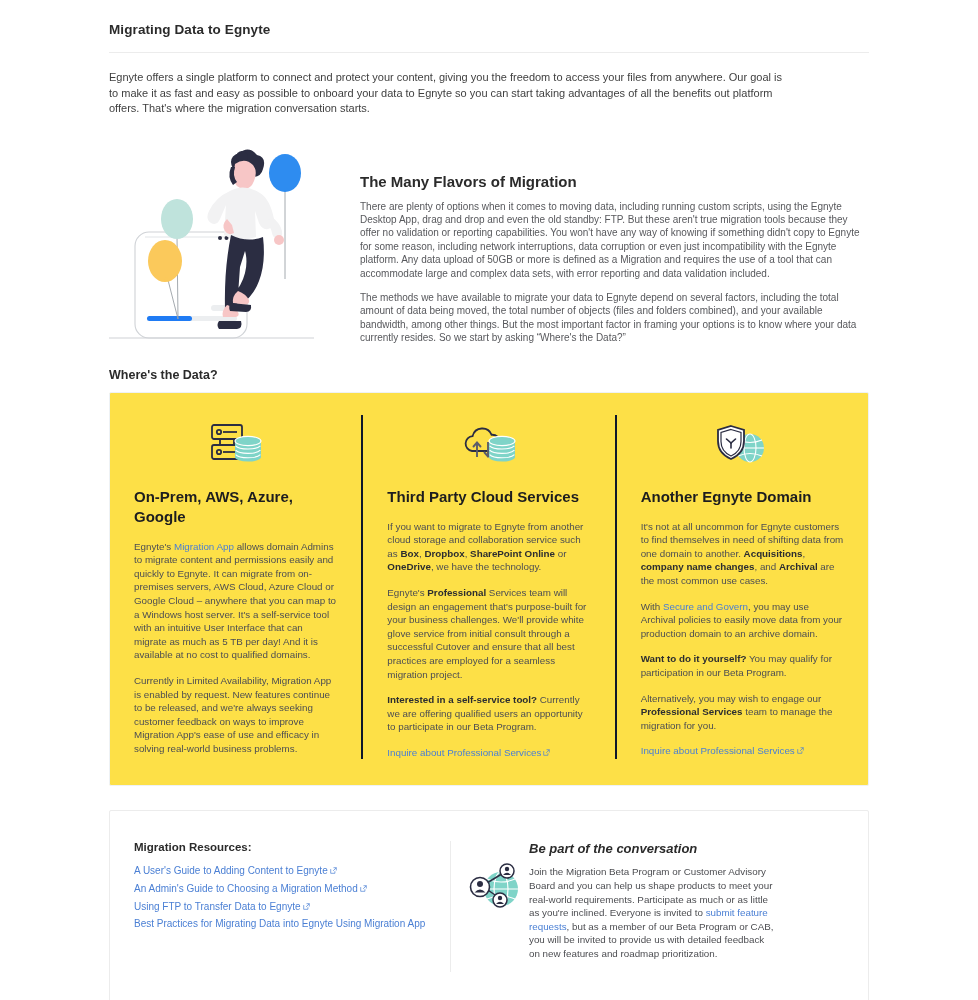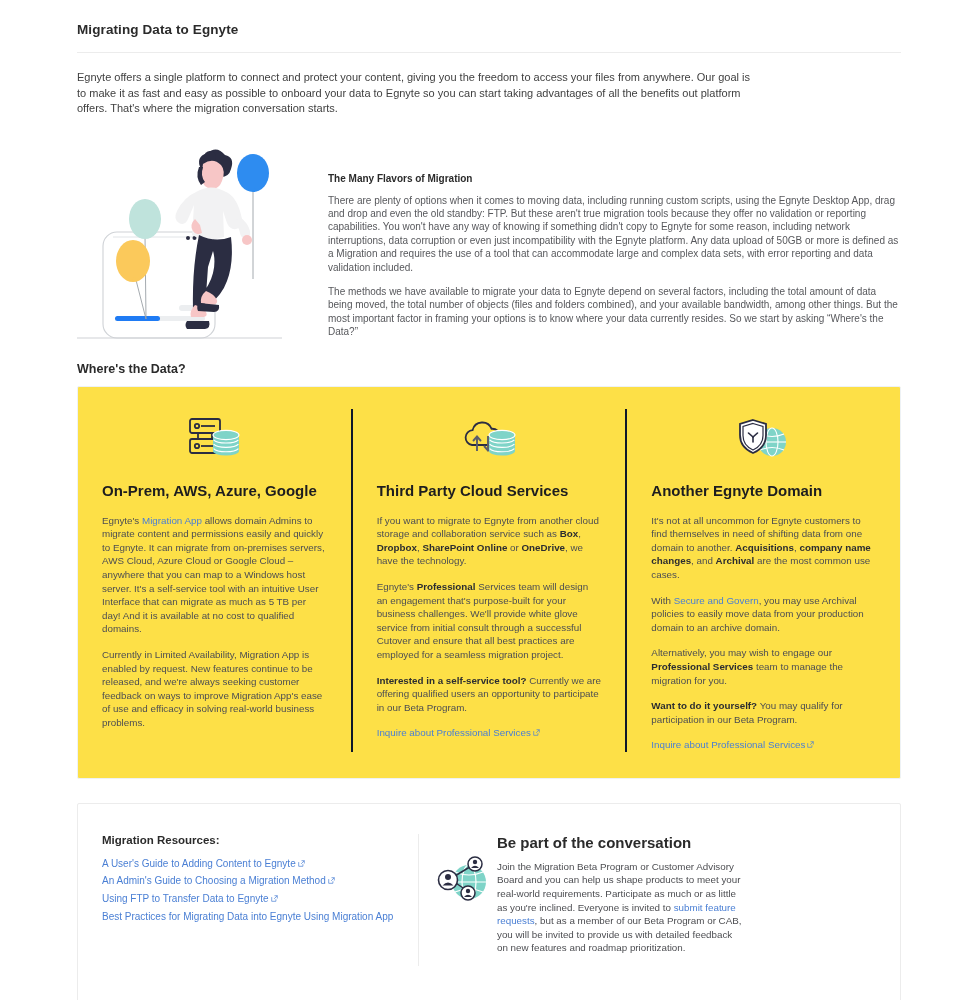--- a/index.html
+++ b/index.html
@@ -12,21 +12,21 @@
     height: 1000px;
     font-family: "Liberation Sans", sans-serif;
     color: #3c3c3c;
     overflow: hidden;
   }
   .page {
     width: 978px;
     height: 860px;
     position: relative;
     box-sizing: border-box;
-    padding: 0 77px;
+    padding: 0 109px;
   }
 
   
   .doc-title {
     font-size: 13.5px;
     font-weight: 600;
     color: #2b2b2b;
     padding-top: 22px;
     letter-spacing: .1px;
   }
@@ -57,21 +57,21 @@
     position: relative;
     margin-left: 0px;
   }
   .hero-text {
     flex: 1 1 auto;
     padding-left: 46px;
     padding-top: 34px;
   }
   .hero-text h2 {
     margin: 0 0 10px 0;
-    font-size: 10px;
+    font-size: 15px;
     font-weight: 700;
     color: #2b2b2b;
   }
   .hero-text p {
     margin: 0 0 11px 0;
     font-size: 10px;
     line-height: 13.4px;
     color: #57585c;
   }
 
@@ -172,23 +172,24 @@
     color: #3f3f3f;
   }
   .conv-icon {
     flex: 0 0 78px;
     padding: 18px 0 0 14px;
     box-sizing: border-box;
   }
   .conv-body { flex: 1 1 auto; padding-left: 0px; }
   .conv-body h4 {
     margin: 0 0 9px 0;
-    font-size: 15px;
+    font-size: 13px;
     font-weight: 600;
     color: #2b2b2b;
+    font-style: italic;
   }
   .conv-body p {
     margin: 0 0 11px 0;
     font-size: 9.8px;
     line-height: 13.6px;
     color: #4d4e52;
     width: 248px;
   }
 </style>
 </head>
@@ -340,22 +341,22 @@
           <g stroke="#2b2d42" stroke-width="1.6" fill="none" stroke-linecap="round">
             <line x1="17" y1="22" x2="17" y2="27"></line>
             <line x1="17" y1="22" x2="12.5" y2="18"></line>
             <line x1="17" y1="22" x2="21.5" y2="18"></line>
           </g>
         </svg>
       </div>
       <h3>Another Egnyte Domain</h3>
       <p>It's not at all uncommon for Egnyte customers to find themselves in need of shifting data from one domain to another. <b>Acquisitions</b>, <b>company name changes</b>, and <b>Archival</b> are the most common use cases.</p>
       <p>With <a class="link">Secure and Govern</a>, you may use Archival policies to easily move data from your production domain to an archive domain.</p>
+      <p><b>Want to do it yourself?</b> You may qualify for participation in our Beta Program.</p>
       <p>Alternatively, you may wish to engage our <b>Professional Services</b> team to manage the migration for you.</p>
-      <p><b>Want to do it yourself?</b> You may qualify for participation in our Beta Program.</p>
       <p>
         <a class="link" href="#">Inquire about Professional Services</a><span class="ext"><svg width="7" height="7" viewBox="0 0 10 10">
               <path d="M1 3 v6 h6 v-3" fill="none" stroke="#4a7fd4" stroke-width="1"></path>
               <path d="M5 1 h4 v4" fill="none" stroke="#4a7fd4" stroke-width="1"></path>
               <path d="M4.5 5.5 L9 1" stroke="#4a7fd4" stroke-width="1"></path>
             </svg></span>
       </p>
     </div>
   </div>
 

